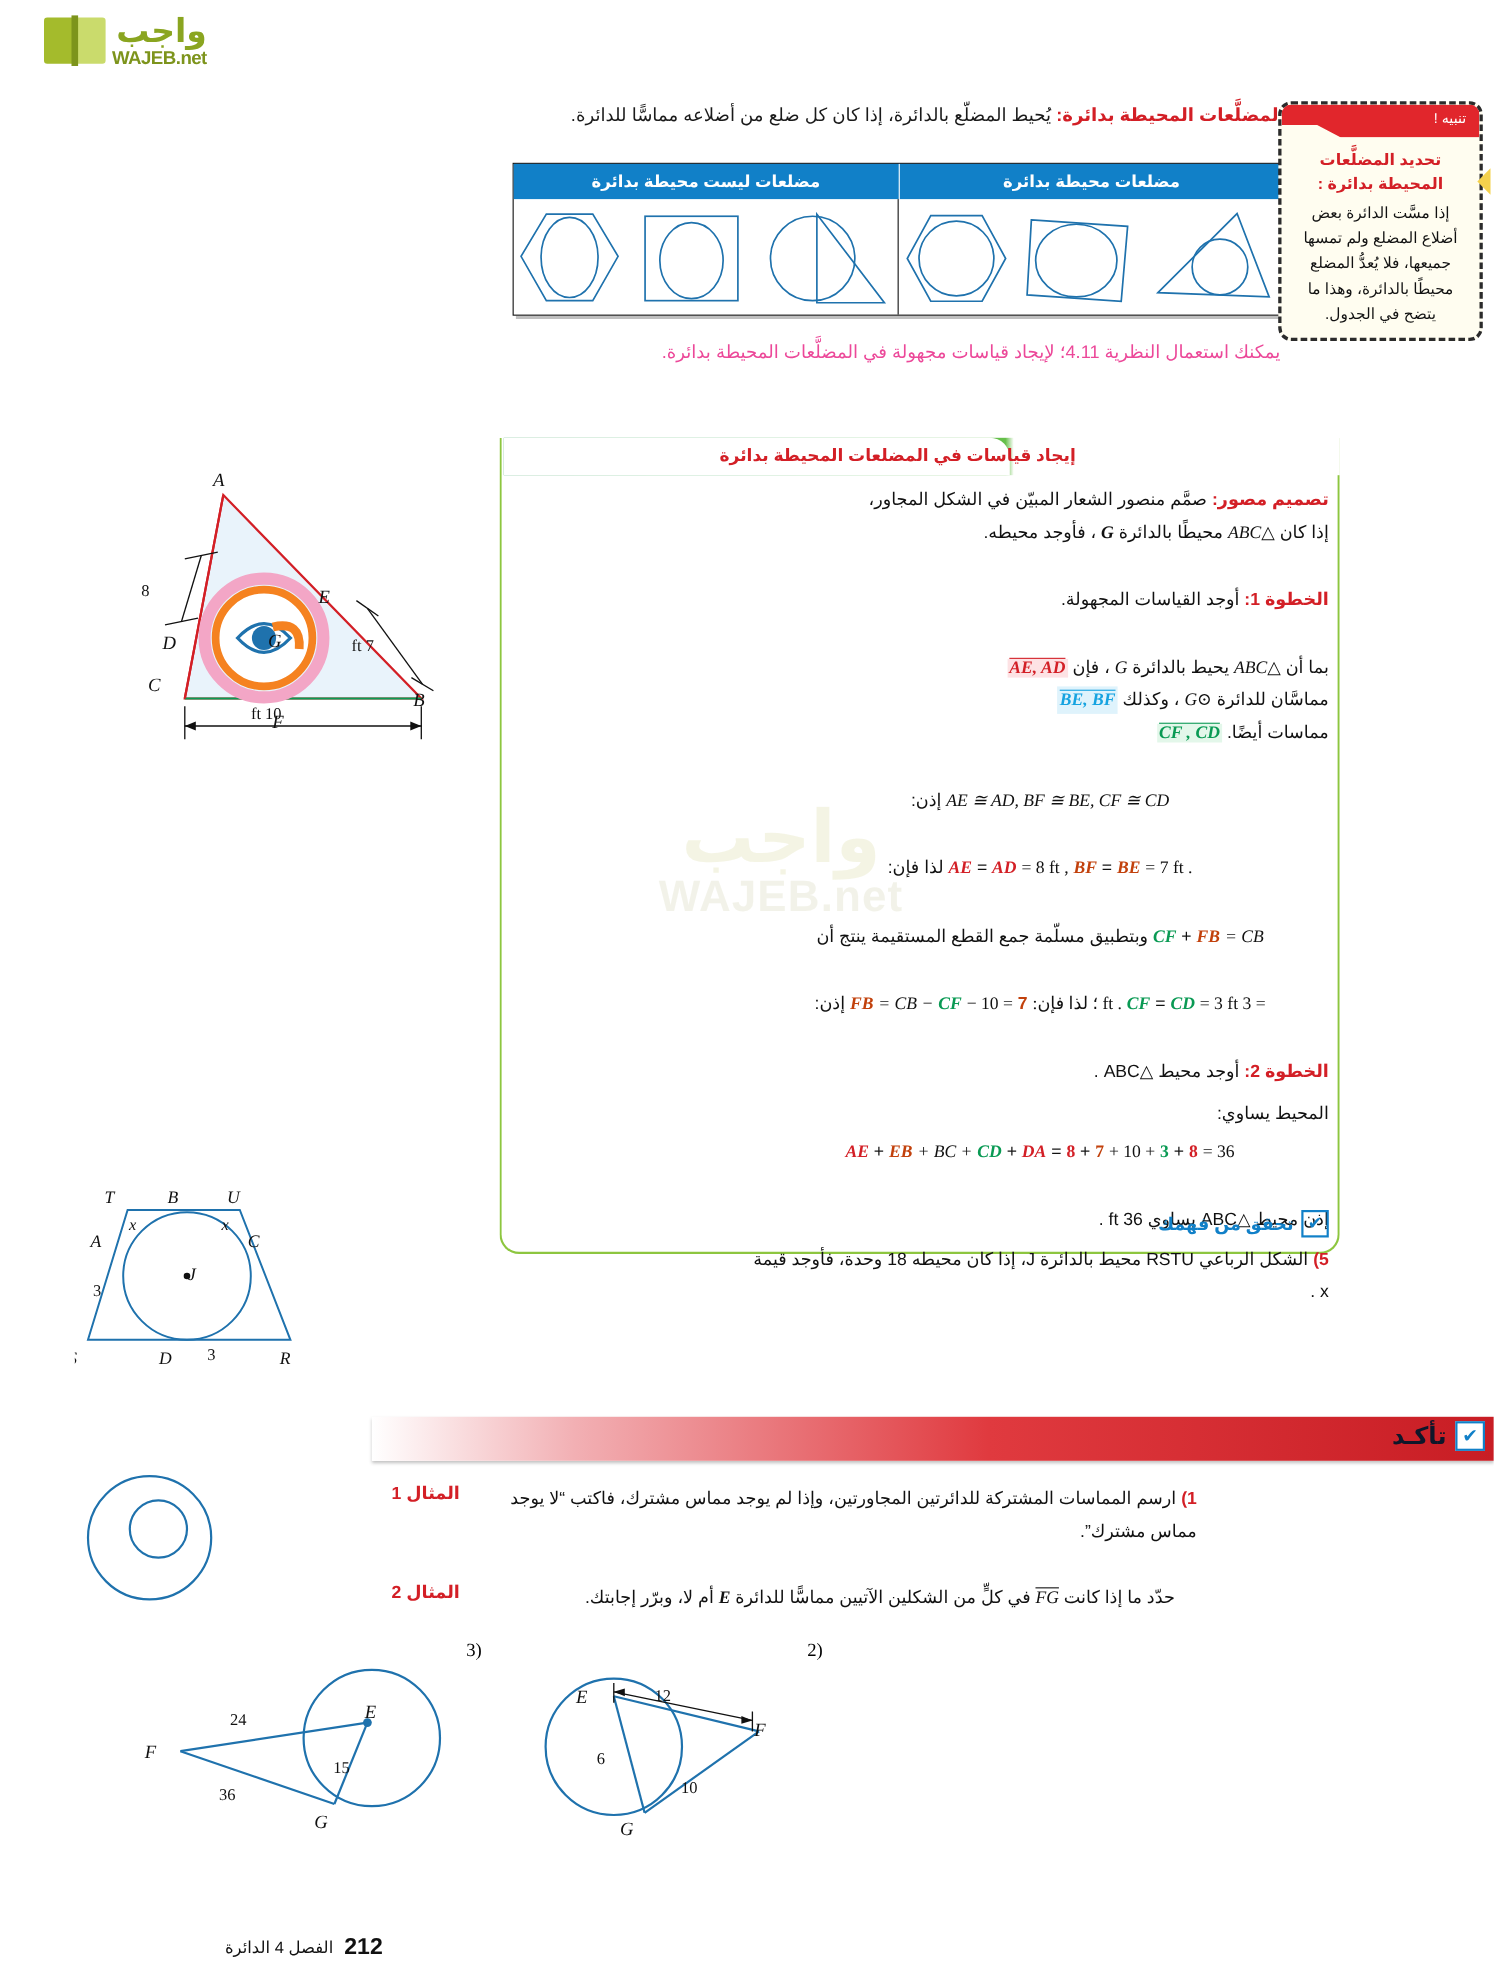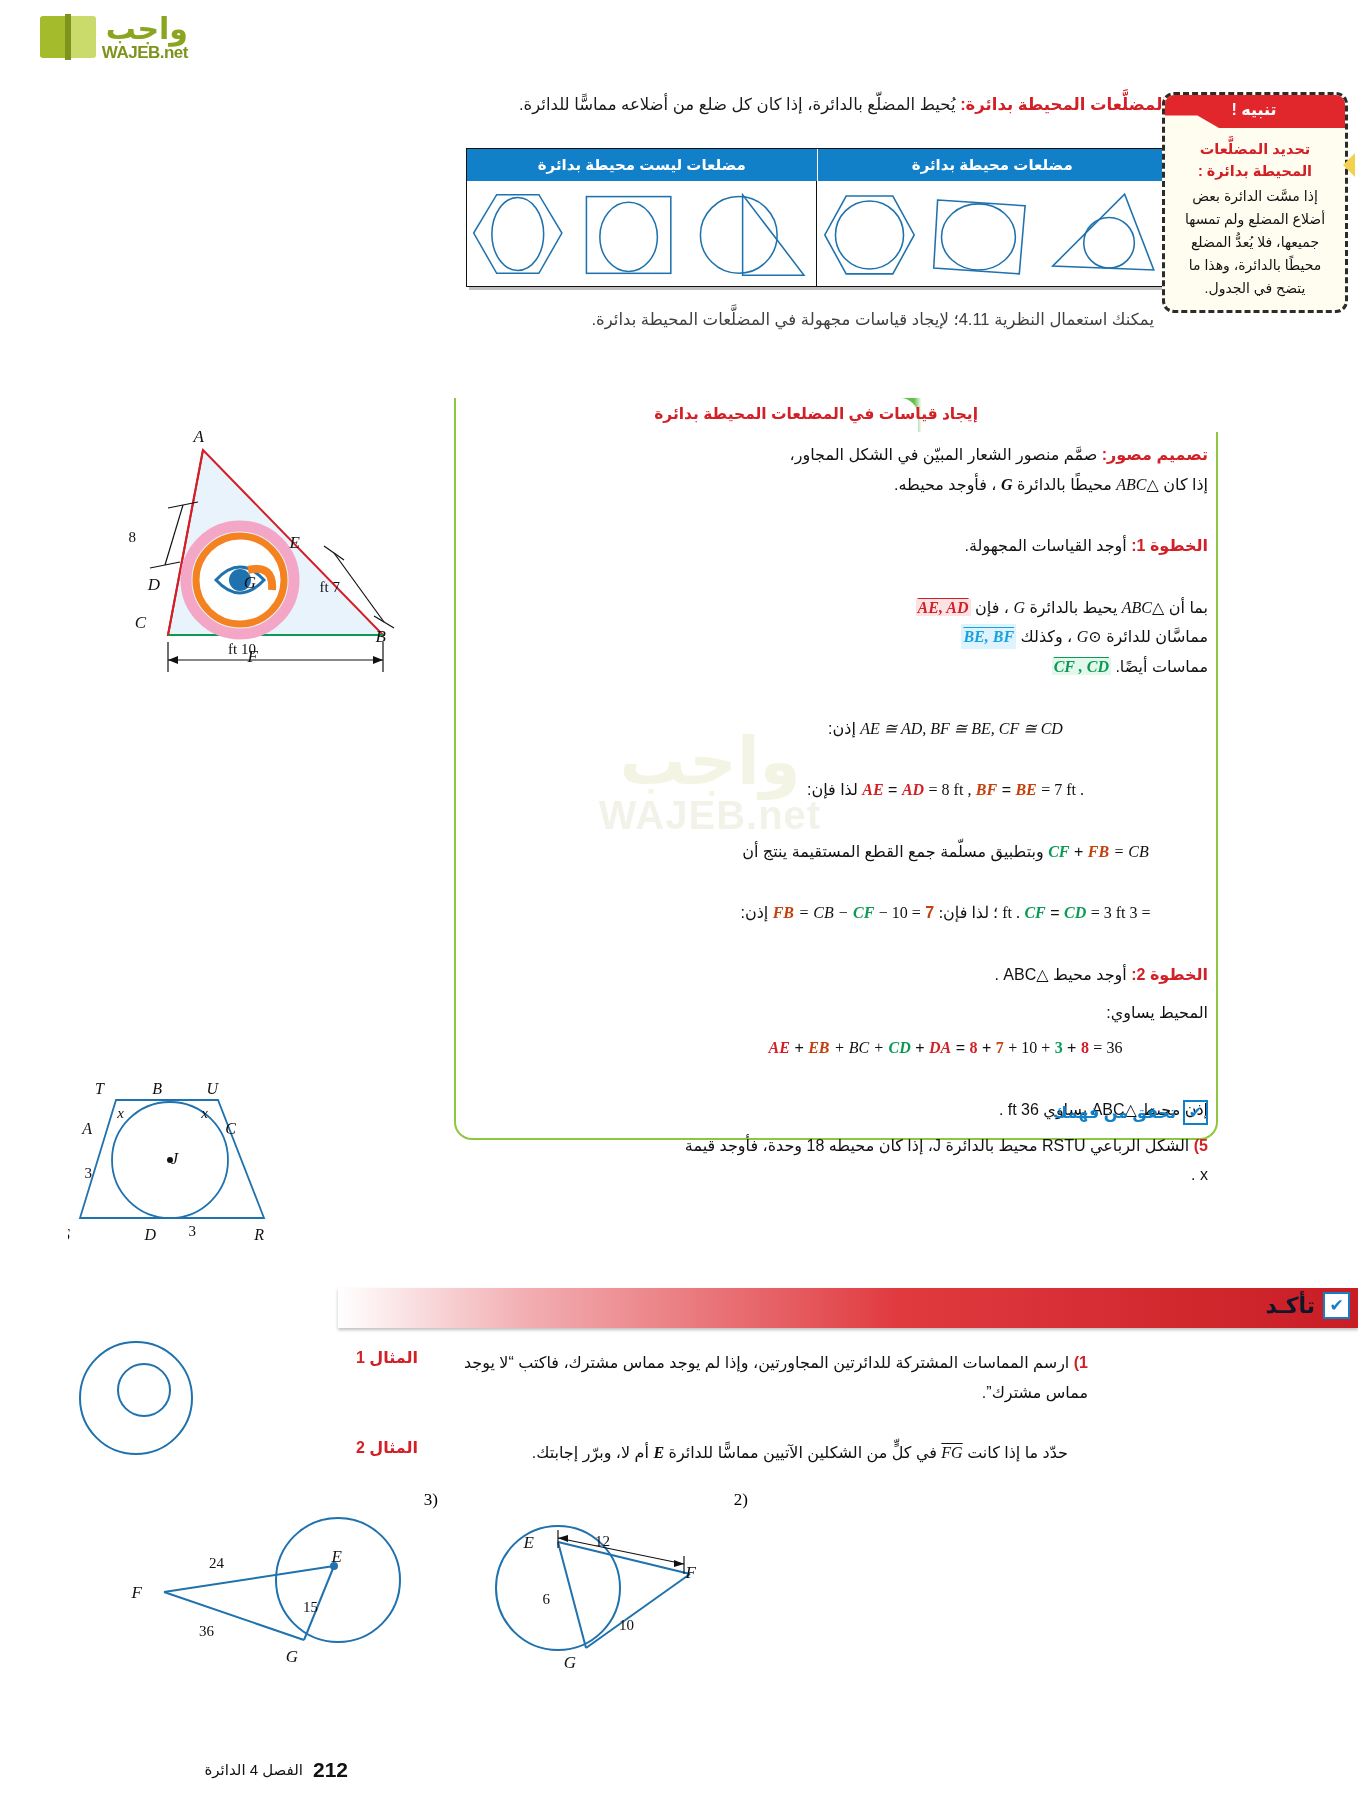--- a/index.html
+++ b/index.html
@@ -31,27 +31,27 @@
   #tbl{right:190px;top:148px;width:700px;border:1px solid #111;box-shadow:3px 3px 0 #bfbfbf;background:#fff;}
   #tbl .hdr{display:flex;background:#1180c8;color:#fff;font-weight:bold;font-size:15px;}
   #tbl .hdr > div{padding:7px 0;text-align:center;}
   #tbl .hc-r{width:50%;border-left:1px solid #fff;}
   #tbl .hc-l{width:50%;}
   #tbl .body{display:flex;height:105px;}
   #tbl .body > div{width:50%;display:flex;align-items:center;justify-content:space-around;}
   #tbl .cell-r{border-left:1px solid #111;}
 
   
-  #usetheorem{right:204px;top:310px;width:700px;text-align:right;font-size:16.5px;color:#404040;}
+  #usetheorem{right:194px;top:310px;width:700px;text-align:right;font-size:16.5px;color:#ec4899;}
 
   
   #note{right:10px;top:92px;width:186px;}
   #note .frame{border:3px dashed #2b2b2b;background:#fffdf0;border-radius:12px;padding:0 0 10px 0;position:relative;}
-  #note .ribbon{background:#e1262c;color:#fff;font-weight:bold;font-size:16px;
-    text-align:center;padding:5px 12px 9px 10px;border-radius:9px 9px 0 0;
+  #note .ribbon{background:#e1262c;color:#fff;font-weight:normal;font-size:13px;
+    text-align:right;padding:5px 12px 9px 10px;border-radius:9px 9px 0 0;
     clip-path:polygon(0 0,100% 0,100% 100%,30% 100%,18% 62%,0 62%);}
   #note .ntitle{color:#d31f26;font-weight:bold;font-size:14.5px;line-height:1.55;
     text-align:center;margin:10px 10px 2px 10px;}
   #note .nbody{color:#111;font-size:14px;line-height:1.65;text-align:center;margin:0 10px;}
   #note .tab{position:absolute;right:-10px;top:58px;width:0;height:0;
     border-top:12px solid transparent;border-bottom:12px solid transparent;border-right:12px solid #f4d14d;}
 
   
   #expanel{right:140px;top:398px;width:760px;height:740px;
     border:2px solid #8dc63f;border-top:none;border-radius:0 0 18px 18px;background:#fff;}

